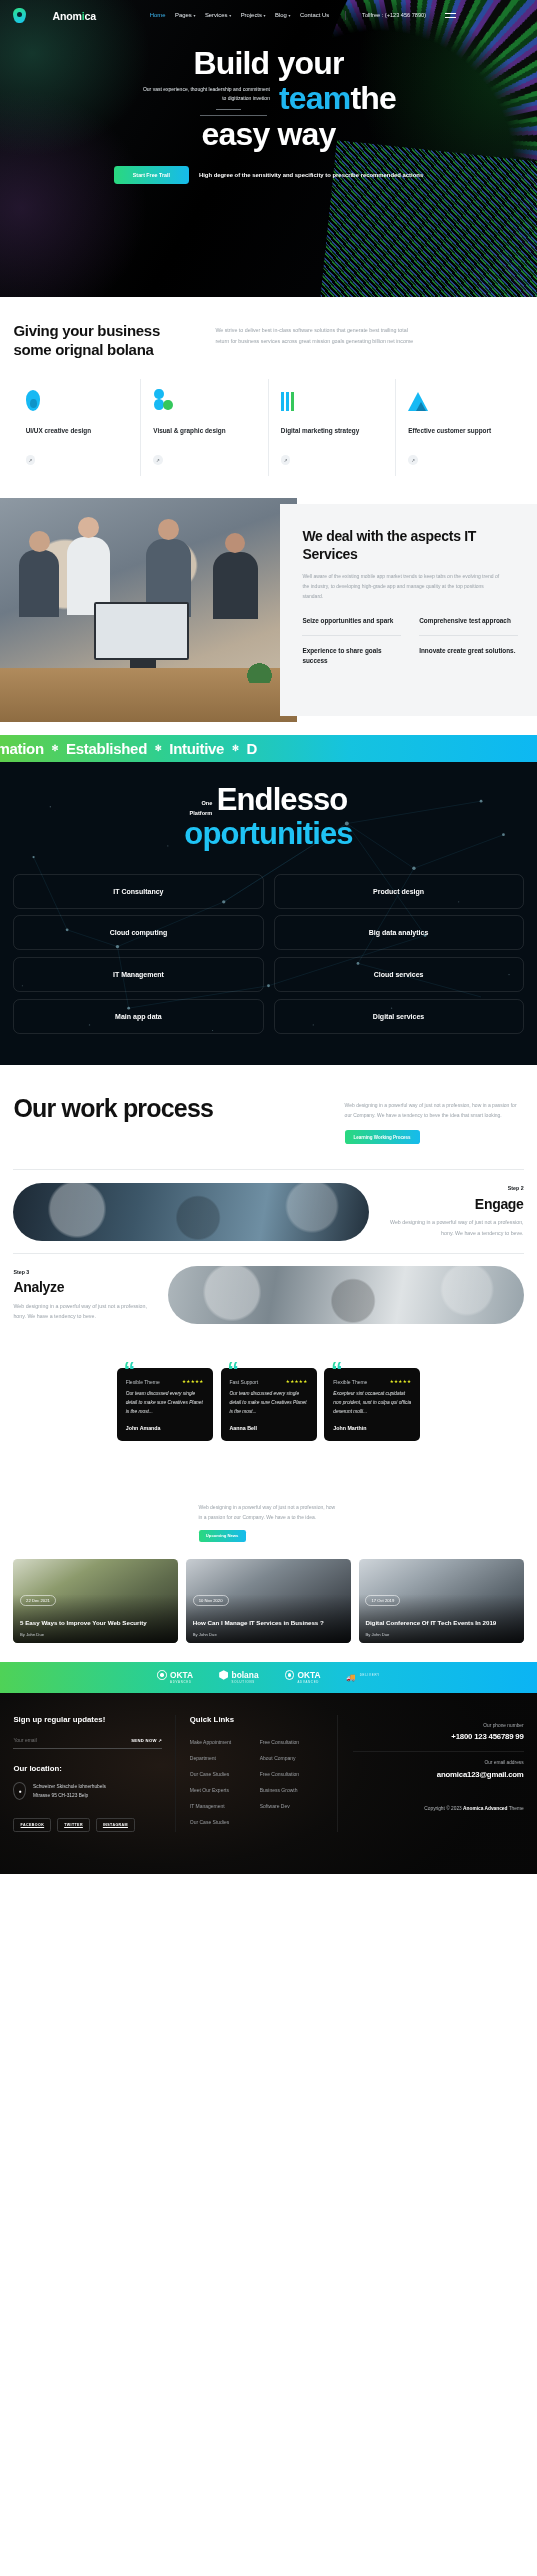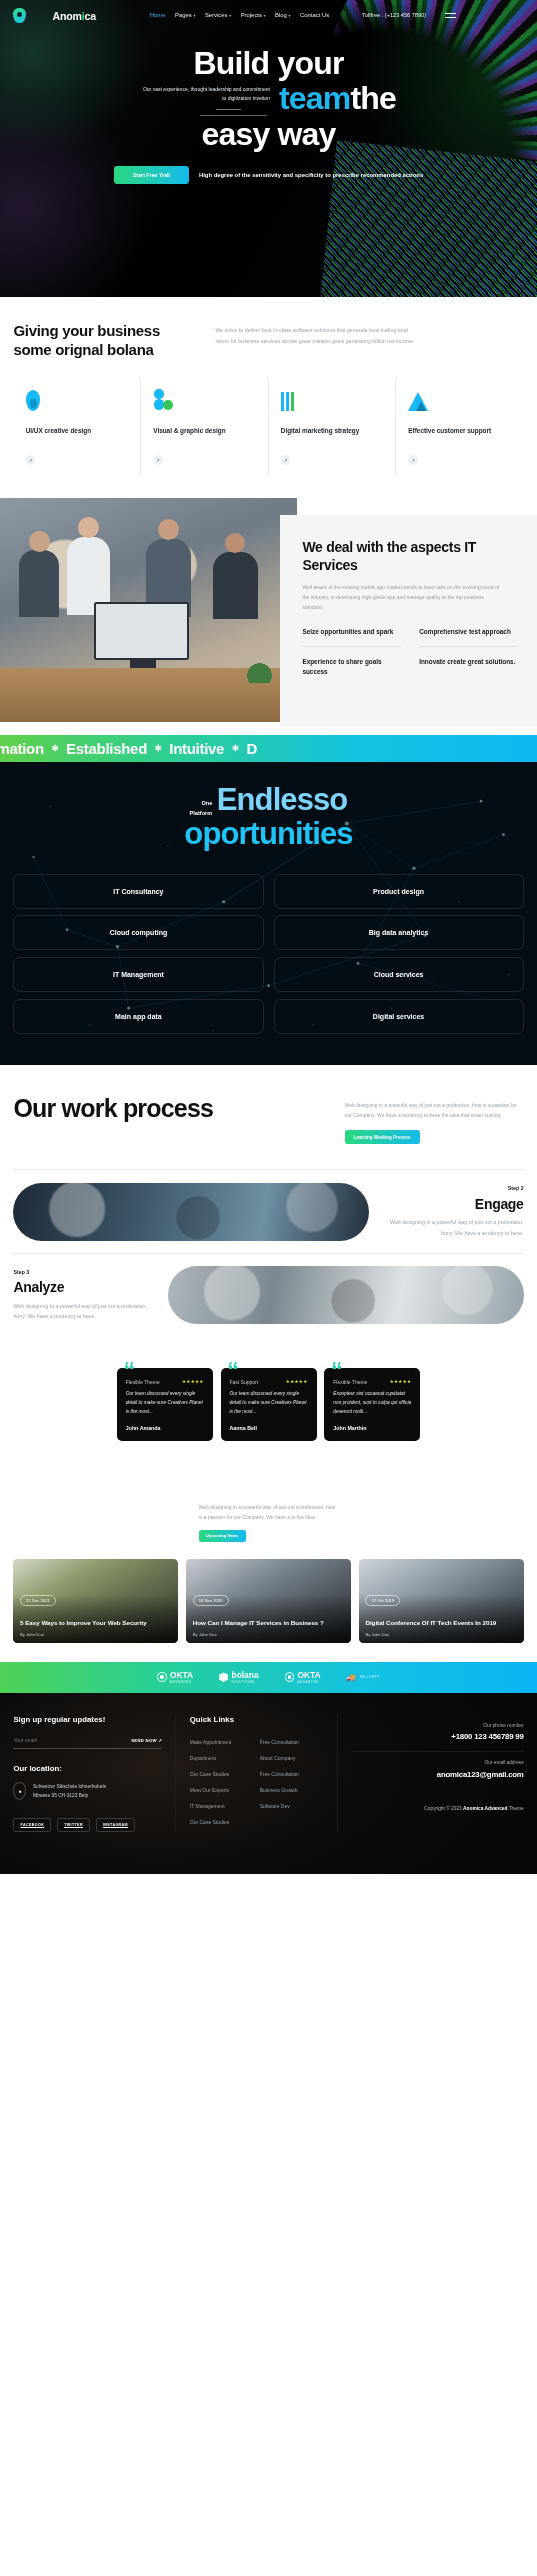--- a/index.html
+++ b/index.html
@@ -162,21 +162,21 @@
   .ph-p1::after{content:"";position:absolute;left:10px;top:-19px;width:21px;height:21px;border-radius:50%;background:#c9a388;}
   .ph-p2{position:absolute;left:67px;top:39px;width:43px;height:78px;background:#e9ecee;border-radius:17px 17px 0 0;}
   .ph-p2::after{content:"";position:absolute;left:11.2px;top:-20px;width:21px;height:21px;border-radius:50%;background:#d8b39a;}
   .ph-p3{position:absolute;left:146px;top:41px;width:45px;height:78px;background:#515e6b;border-radius:17px 17px 0 0;}
   .ph-p3::after{content:"";position:absolute;left:12.3px;top:-20px;width:21px;height:21px;border-radius:50%;background:#c79d82;}
   .ph-p4{position:absolute;left:213px;top:54px;width:45px;height:67px;background:#2f3740;border-radius:17px 17px 0 0;}
   .ph-p4::after{content:"";position:absolute;left:12.3px;top:-19px;width:20px;height:20px;border-radius:50%;background:#bb8f76;}
   .ph-plant{position:absolute;left:246px;bottom:39px;width:27px;height:25px;background:radial-gradient(circle at 50% 70%,#3f7a3f 0 55%,transparent 56%);}
 
   .itsec-panel {
-    position: absolute; left: 280px; top: 17px; width: 258px; height: 212px;
+    position: absolute; left: 280px; top: 6px; width: 258px; height: 212px;
     background: #f4f5f6; padding: 23.5px 20px 0 22.4px;
   }
   .it-title { font-size: 14px; font-weight: 700; line-height: 1.26; letter-spacing:-0.3px; }
   .it-desc { color: #9aa2a9; font-size: 5px; line-height: 2.0; margin-top: 7.8px; width: 199px; }
   .it-grid { display: grid; grid-template-columns: 1fr 1fr; gap: 0 18px; margin-top: 14.6px; }
   .it-item { padding: 0 0 9px; }
   .it-item.brd { border-bottom: 0.6px solid #dfe2e5; }
   .it-item.pt { padding-top: 10px; }
   .it-item-t { font-size: 6.4px; font-weight: 700; line-height: 1.6; color:#14181c; }
 
@@ -194,21 +194,21 @@
   }
   .marquee-inner .star { font-size: 8.4px; }
 
   
   .endl {
     position: relative; background: #050d14; padding: 22.4px 13.4px 31px; overflow: hidden;
   }
   .endl-net { position: absolute; inset: 0; opacity: .55; }
   .endl-head { position: relative; z-index: 2; display: flex; justify-content: center; }
   .endl-one { text-align: right; color: #fff; font-size: 5.6px; font-weight: 600; line-height: 1.9; margin-top: 13.4px; margin-right: 4.5px; }
-  .endl-big { color: #7dd3fc; font-size: 31px; font-weight: 700; letter-spacing: -0.9px; line-height: 1.05; }
+  .endl-big { color: #ffffff; font-size: 31px; font-weight: 700; letter-spacing: -0.9px; line-height: 1.05; }
   .endl-sub { position: relative; z-index: 2; text-align: center; color: #1fc3f5; font-size: 31px; font-weight: 700; letter-spacing: -0.9px; line-height: 1.05; margin-top: -1.1px; }
   .endl-grid { position: relative; z-index: 2; display: grid; grid-template-columns: 1fr 1fr; gap: 6.7px 10px; margin-top: 23.5px; }
   .endl-cell {
     border: 0.6px solid rgba(255,255,255,.10); border-radius: 6.7px;
     height: 35px; display: flex; align-items: center; justify-content: center;
     color: #fff; font-size: 7px; font-weight: 600;
   }
 
   
   .work { padding: 30px 13.4px 0; }
@@ -277,21 +277,21 @@
   }
   .btitle { position: absolute; left: 6.7px; right: 6.7px; bottom: 14.6px; color:#fff; font-size: 6.2px; font-weight: 700; line-height: 1.45; }
   .bauthor { position: absolute; left: 6.7px; bottom: 5.6px; color:#c9ced2; font-size: 4.2px; }
 
   
   .logobar {
     margin-top: 19px; height: 31px;
     background: linear-gradient(90deg,#4fd257 0%,#24cf9c 32%,#14c2e0 66%,#0bb4f4 100%);
     display: flex; align-items: center; justify-content: center; gap: 26px;
   }
-  .brand { display:flex; align-items:center; gap:3.4px; color:#fff; font-weight:700; font-size:8.4px; }
+  .brand { display:flex; align-items:flex-start; gap:3.4px; color:#fff; font-weight:700; font-size:8.4px; }
   .brand small { display:block; font-size:2.8px; font-weight:400; letter-spacing:0.8px; opacity:.9; }
   .brand-ic { width:9.5px;height:9.5px;border-radius:50%;border:1.4px solid #fff; position:relative; }
   .brand-ic::after{content:"";position:absolute;left:2px;top:2px;width:3.4px;height:3.4px;border-radius:50%;background:#fff;}
   .brand-hex { width:9px;height:9.5px;background:#fff; clip-path: polygon(50% 0,100% 25%,100% 75%,50% 100%,0 75%,0 25%); }
   .brand-truck { font-size: 7.8px; }
 
   
   .footer { position: relative; background: #0a0a0a; color: #fff; padding: 22.4px 13.4px 0; overflow: hidden; height: 181px; }
   .footer-bg { position:absolute; inset:0; background: radial-gradient(ellipse 336px 168px at 30% 40%, #241b15 0%, #0d0c0b 60%, #070707 100%); opacity:.9; }
   .footer-inner { position: relative; z-index: 2; display: flex; }

